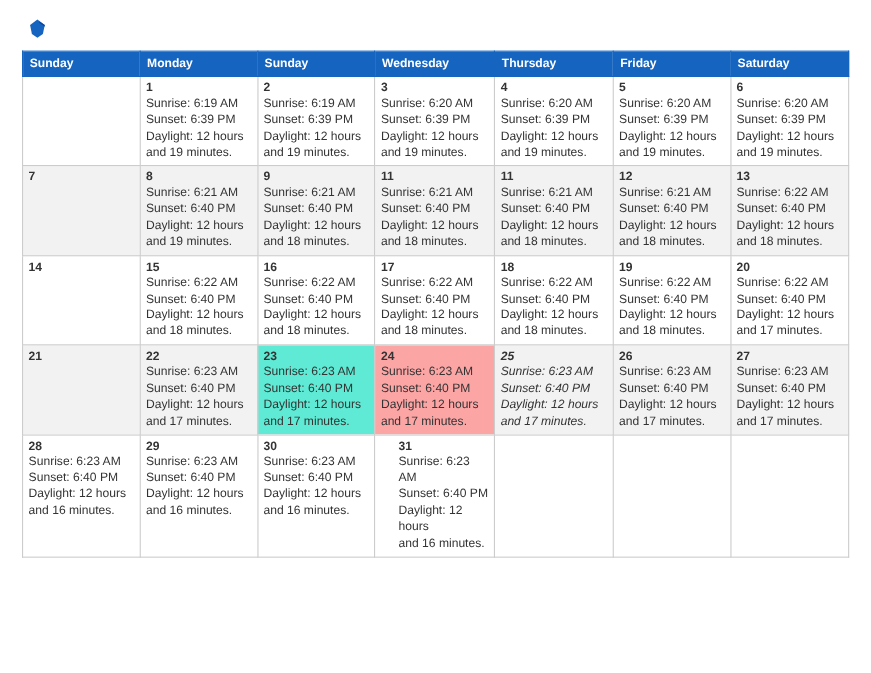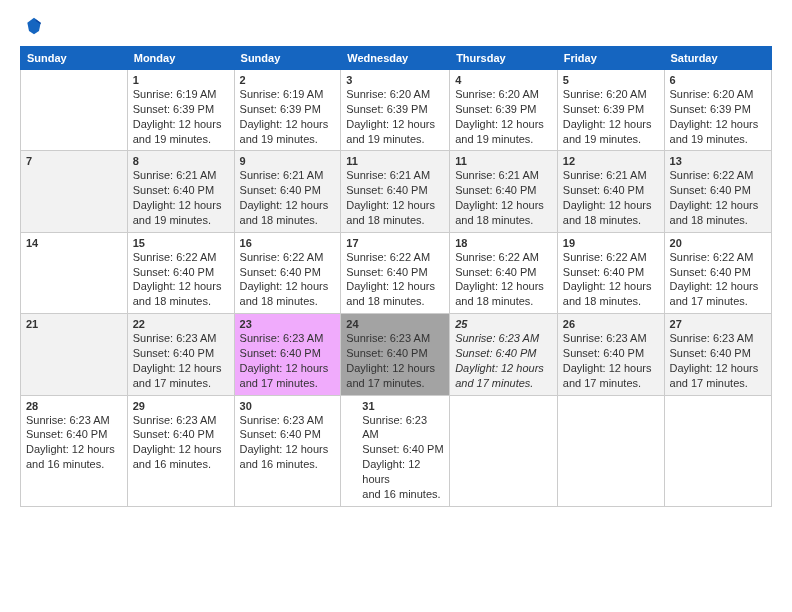--- a/index.html
+++ b/index.html
@@ -221,25 +221,25 @@
           </td>
         </tr>
         <tr>
           <td style="background: rgb(242, 242, 242);">
             <span class="day-num">21</span>
           </td>
           <td style="background: rgb(242, 242, 242);">
             <span class="day-num">22</span>
             <div class="day-info">Sunrise: 6:23 AM<br>Sunset: 6:40 PM<br>Daylight: 12 hours<br>and 17 minutes.</div>
           </td>
-          <td style="background: #f0abfc;">
+          <td style="background: #5eead4;">
             <span class="day-num">23</span>
             <div class="day-info">Sunrise: 6:23 AM<br>Sunset: 6:40 PM<br>Daylight: 12 hours<br>and 17 minutes.</div>
           </td>
-          <td style="background: #a3a3a3;">
+          <td style="background: #fca5a5;">
             <span class="day-num">24</span>
             <div class="day-info">Sunrise: 6:23 AM<br>Sunset: 6:40 PM<br>Daylight: 12 hours<br>and 17 minutes.</div>
           </td>
           <td style="background: rgb(242, 242, 242); font-style: italic;">
             <span class="day-num">25</span>
             <div class="day-info">Sunrise: 6:23 AM<br>Sunset: 6:40 PM<br>Daylight: 12 hours<br>and 17 minutes.</div>
           </td>
           <td style="background: rgb(242, 242, 242);">
             <span class="day-num">26</span>
             <div class="day-info">Sunrise: 6:23 AM<br>Sunset: 6:40 PM<br>Daylight: 12 hours<br>and 17 minutes.</div>

